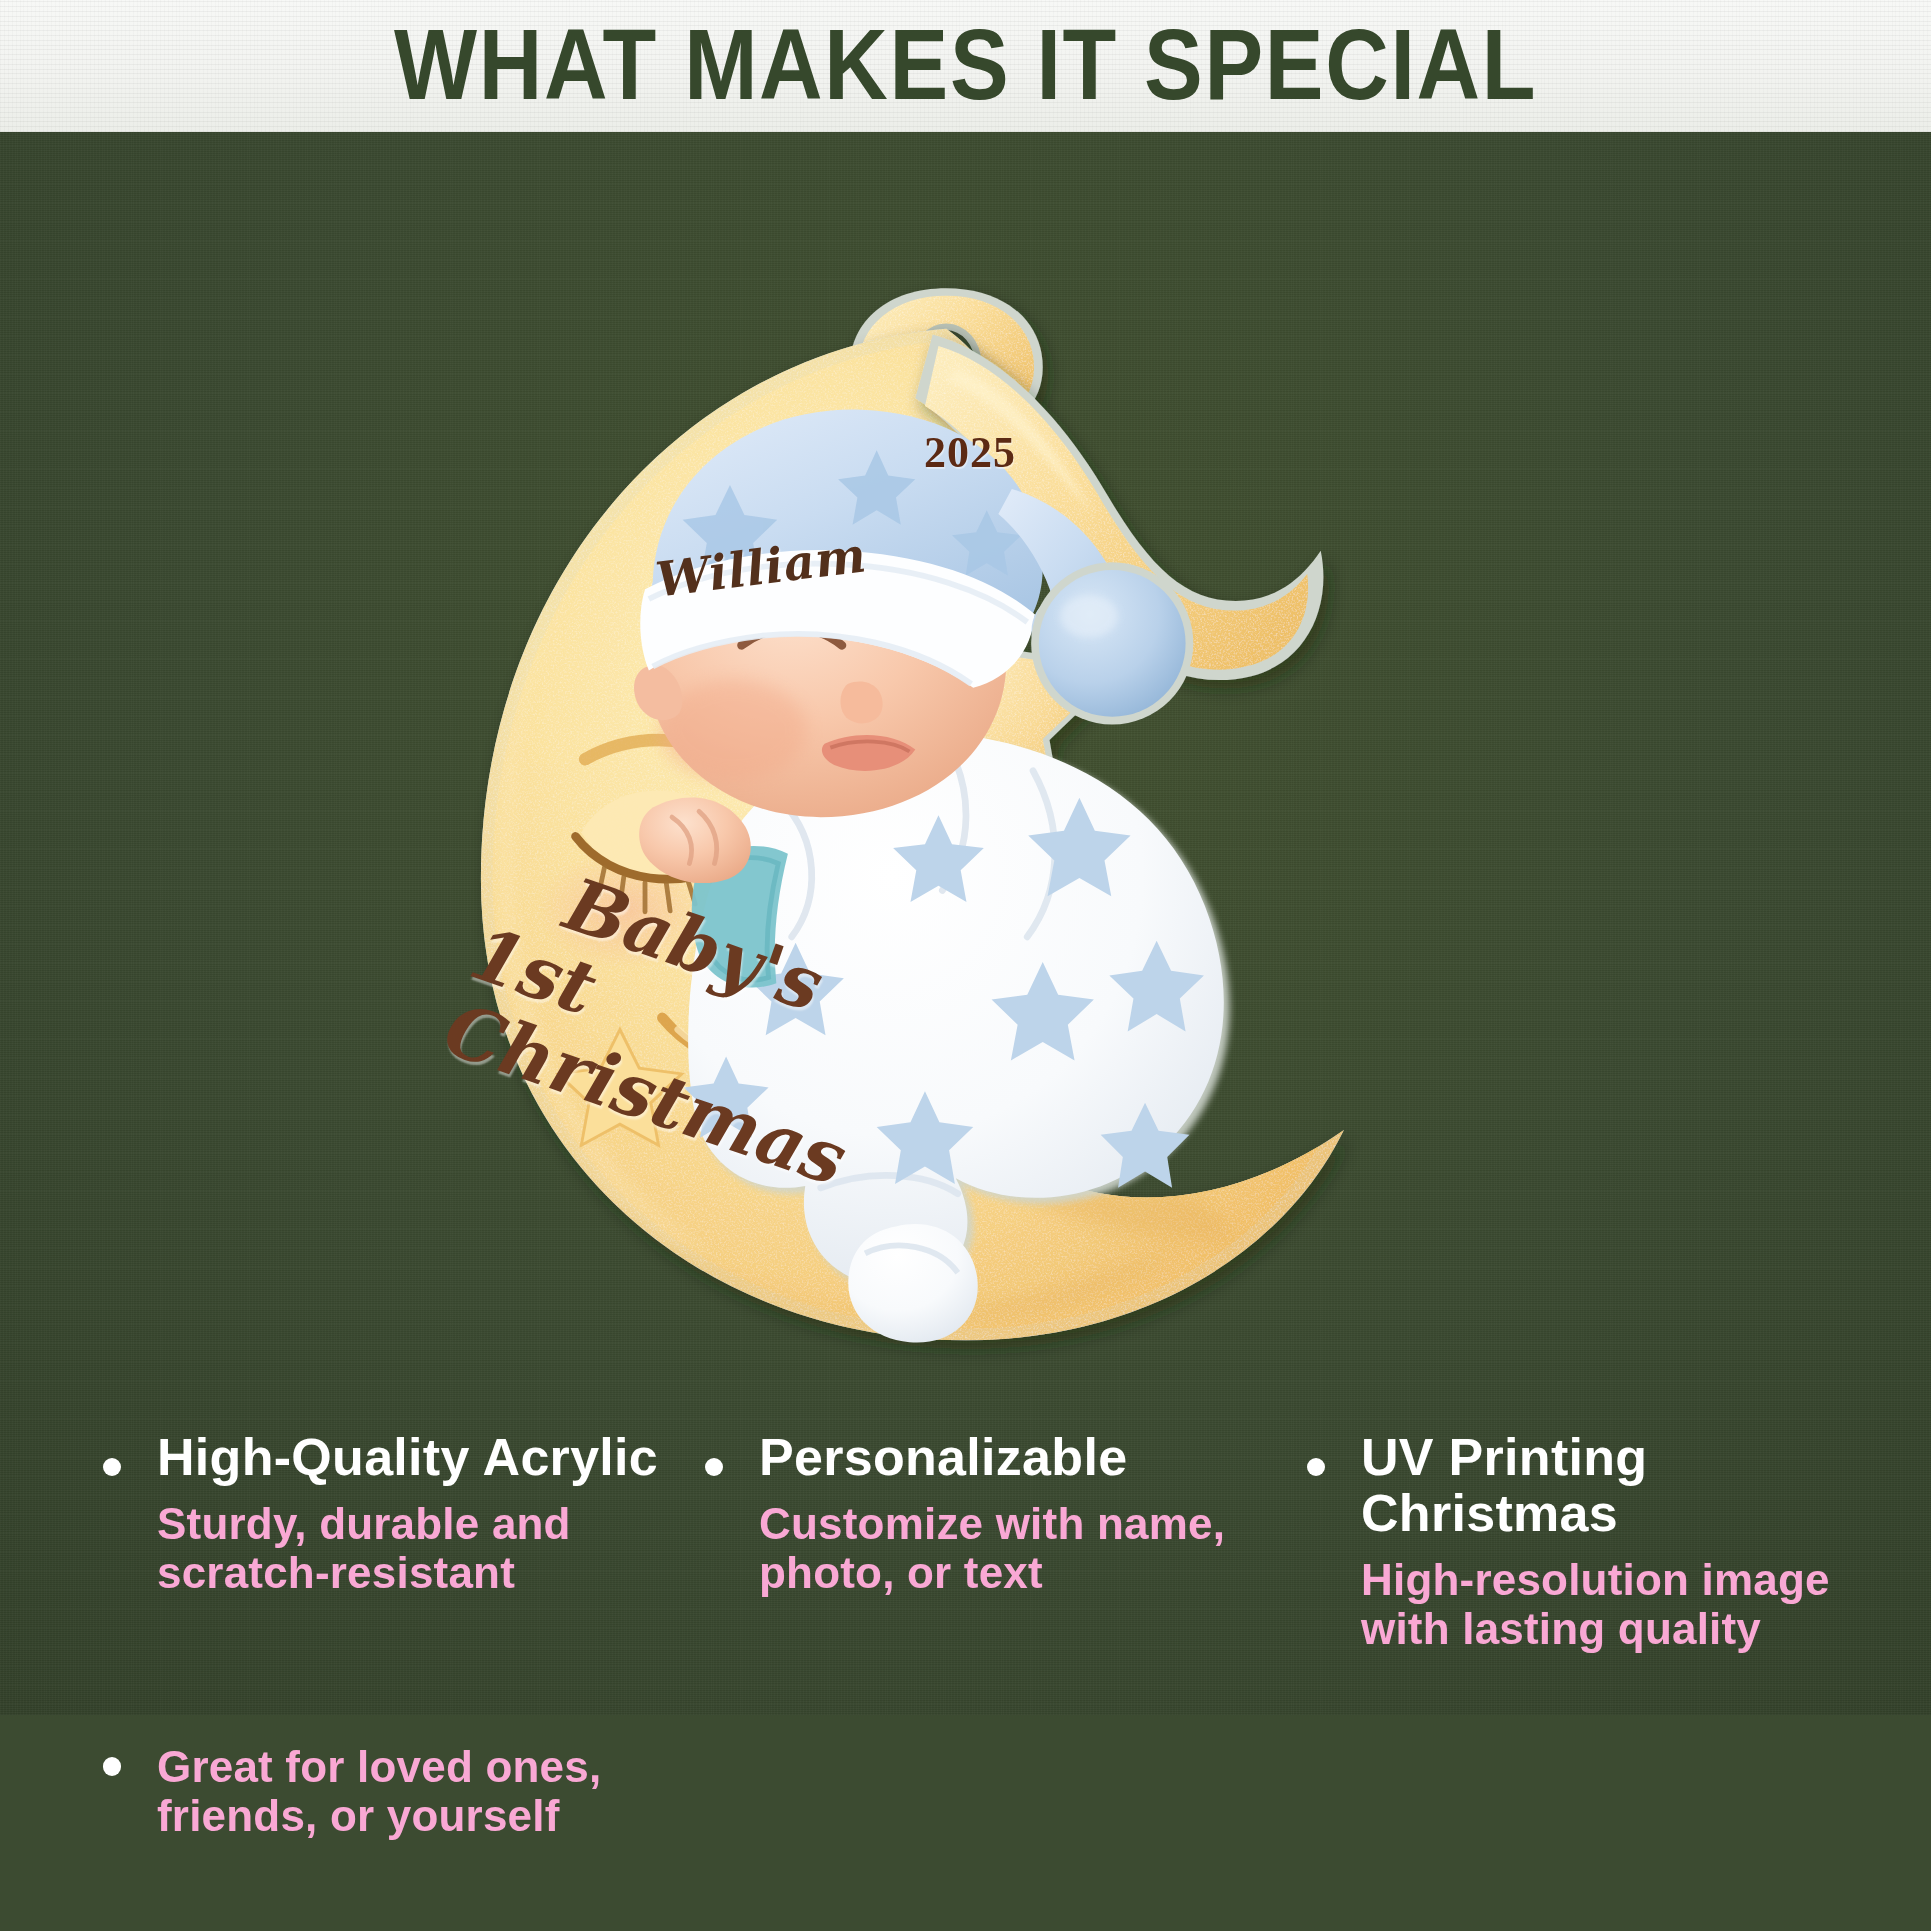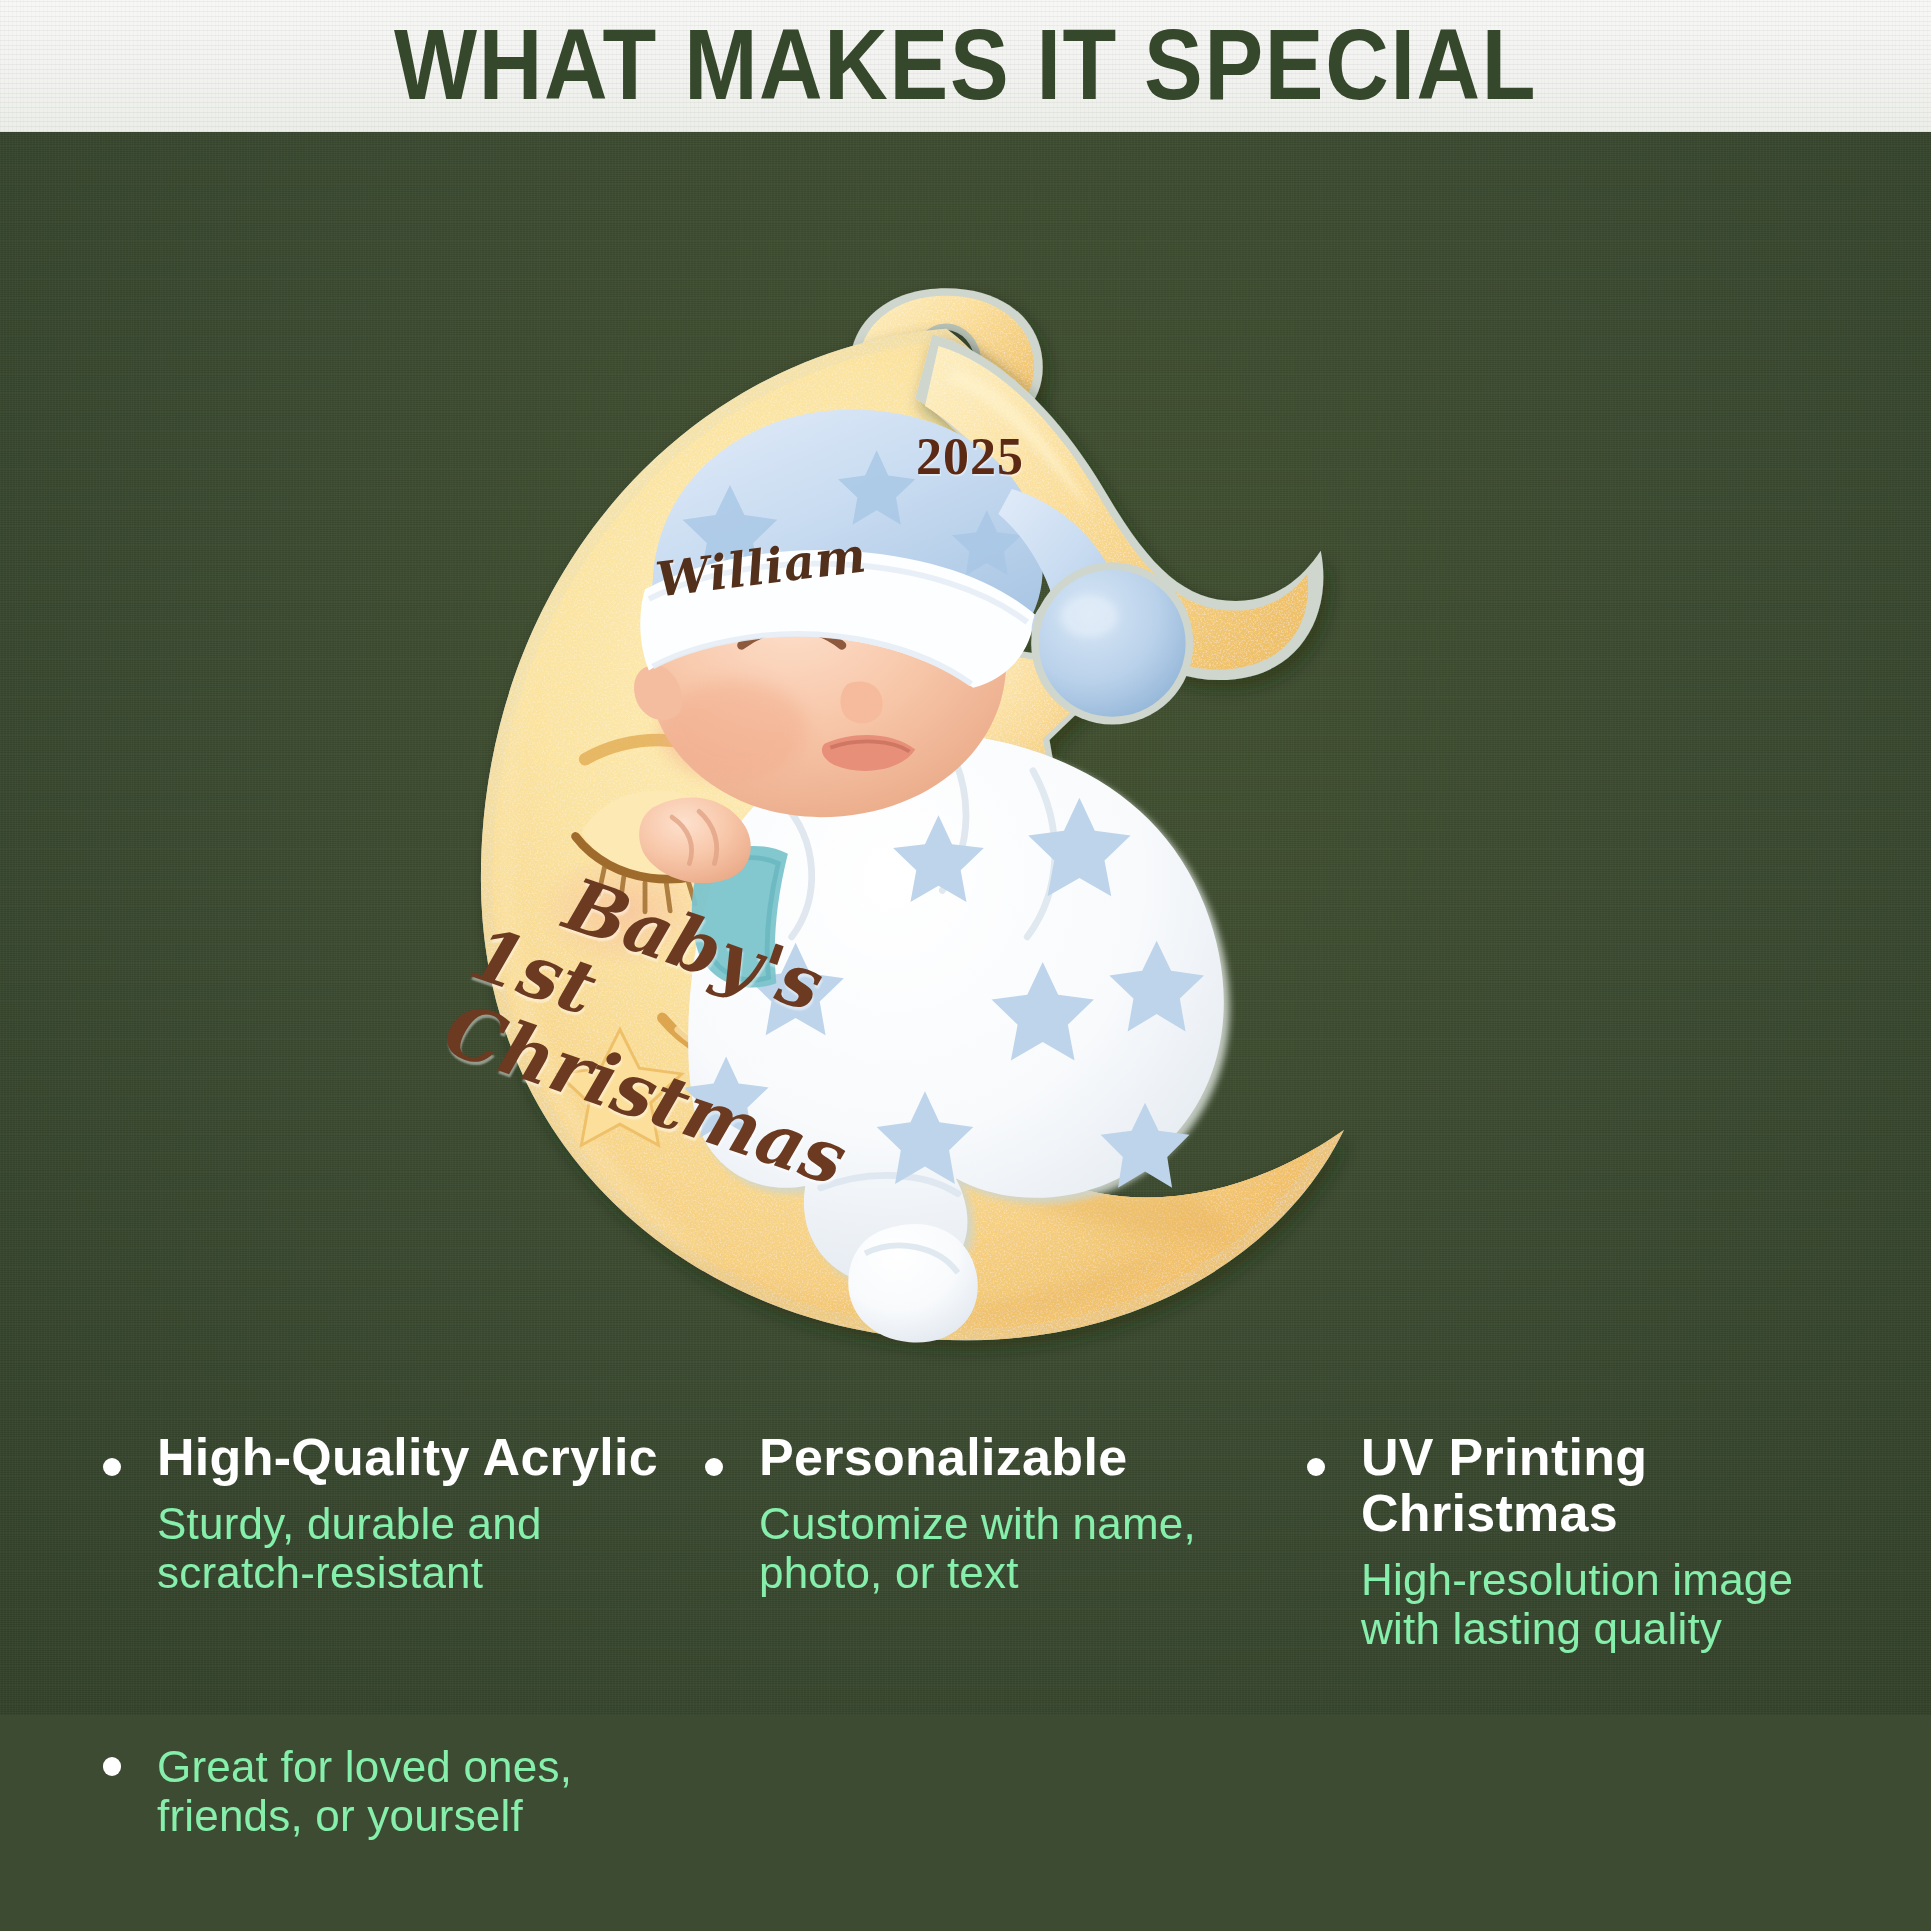--- a/index.html
+++ b/index.html
@@ -49,21 +49,21 @@
   .ornament svg { display:block; width:100%; height:100%; overflow:visible; }
 
   
   .prod-text { position:absolute; pointer-events:none; }
 
   .year-text {
     left:497px; top:166px; width:212px;
     text-align:center;
     font-family:"Liberation Serif", serif;
     font-weight:700;
-    font-size:52px;
+    font-size:44px;
     color:#5c2a14;
     text-shadow:1px 1.9px 1px rgba(255,255,255,.45);
     letter-spacing:1px;
   }
 
   .name-text {
     left:249px; top:278px; width:290px;
     text-align:center;
     font-family:"DejaVu Serif", serif;
     font-style:italic;
@@ -106,24 +106,24 @@
     font-family:"Liberation Sans Narrow","Liberation Sans", sans-serif;
     font-weight:700;
     font-size:52px;
     line-height:1.08;
     color:#ffffff;
     letter-spacing:0.3px;
   }
   .feature-desc {
     margin-top:13.5px;
     font-family:"Liberation Sans Narrow","Liberation Sans", sans-serif;
-    font-weight:400;
+    font-weight:700;
     font-size:44px;
     line-height:1.12;
-    color:#86efac;
+    color:#f9a8d4;
     letter-spacing:0.2px;
   }
   .col-right .feature-title,
   .col-right .feature-desc { }
 </style>
 </head>
 <body>
 
 <div id="stage">
 

